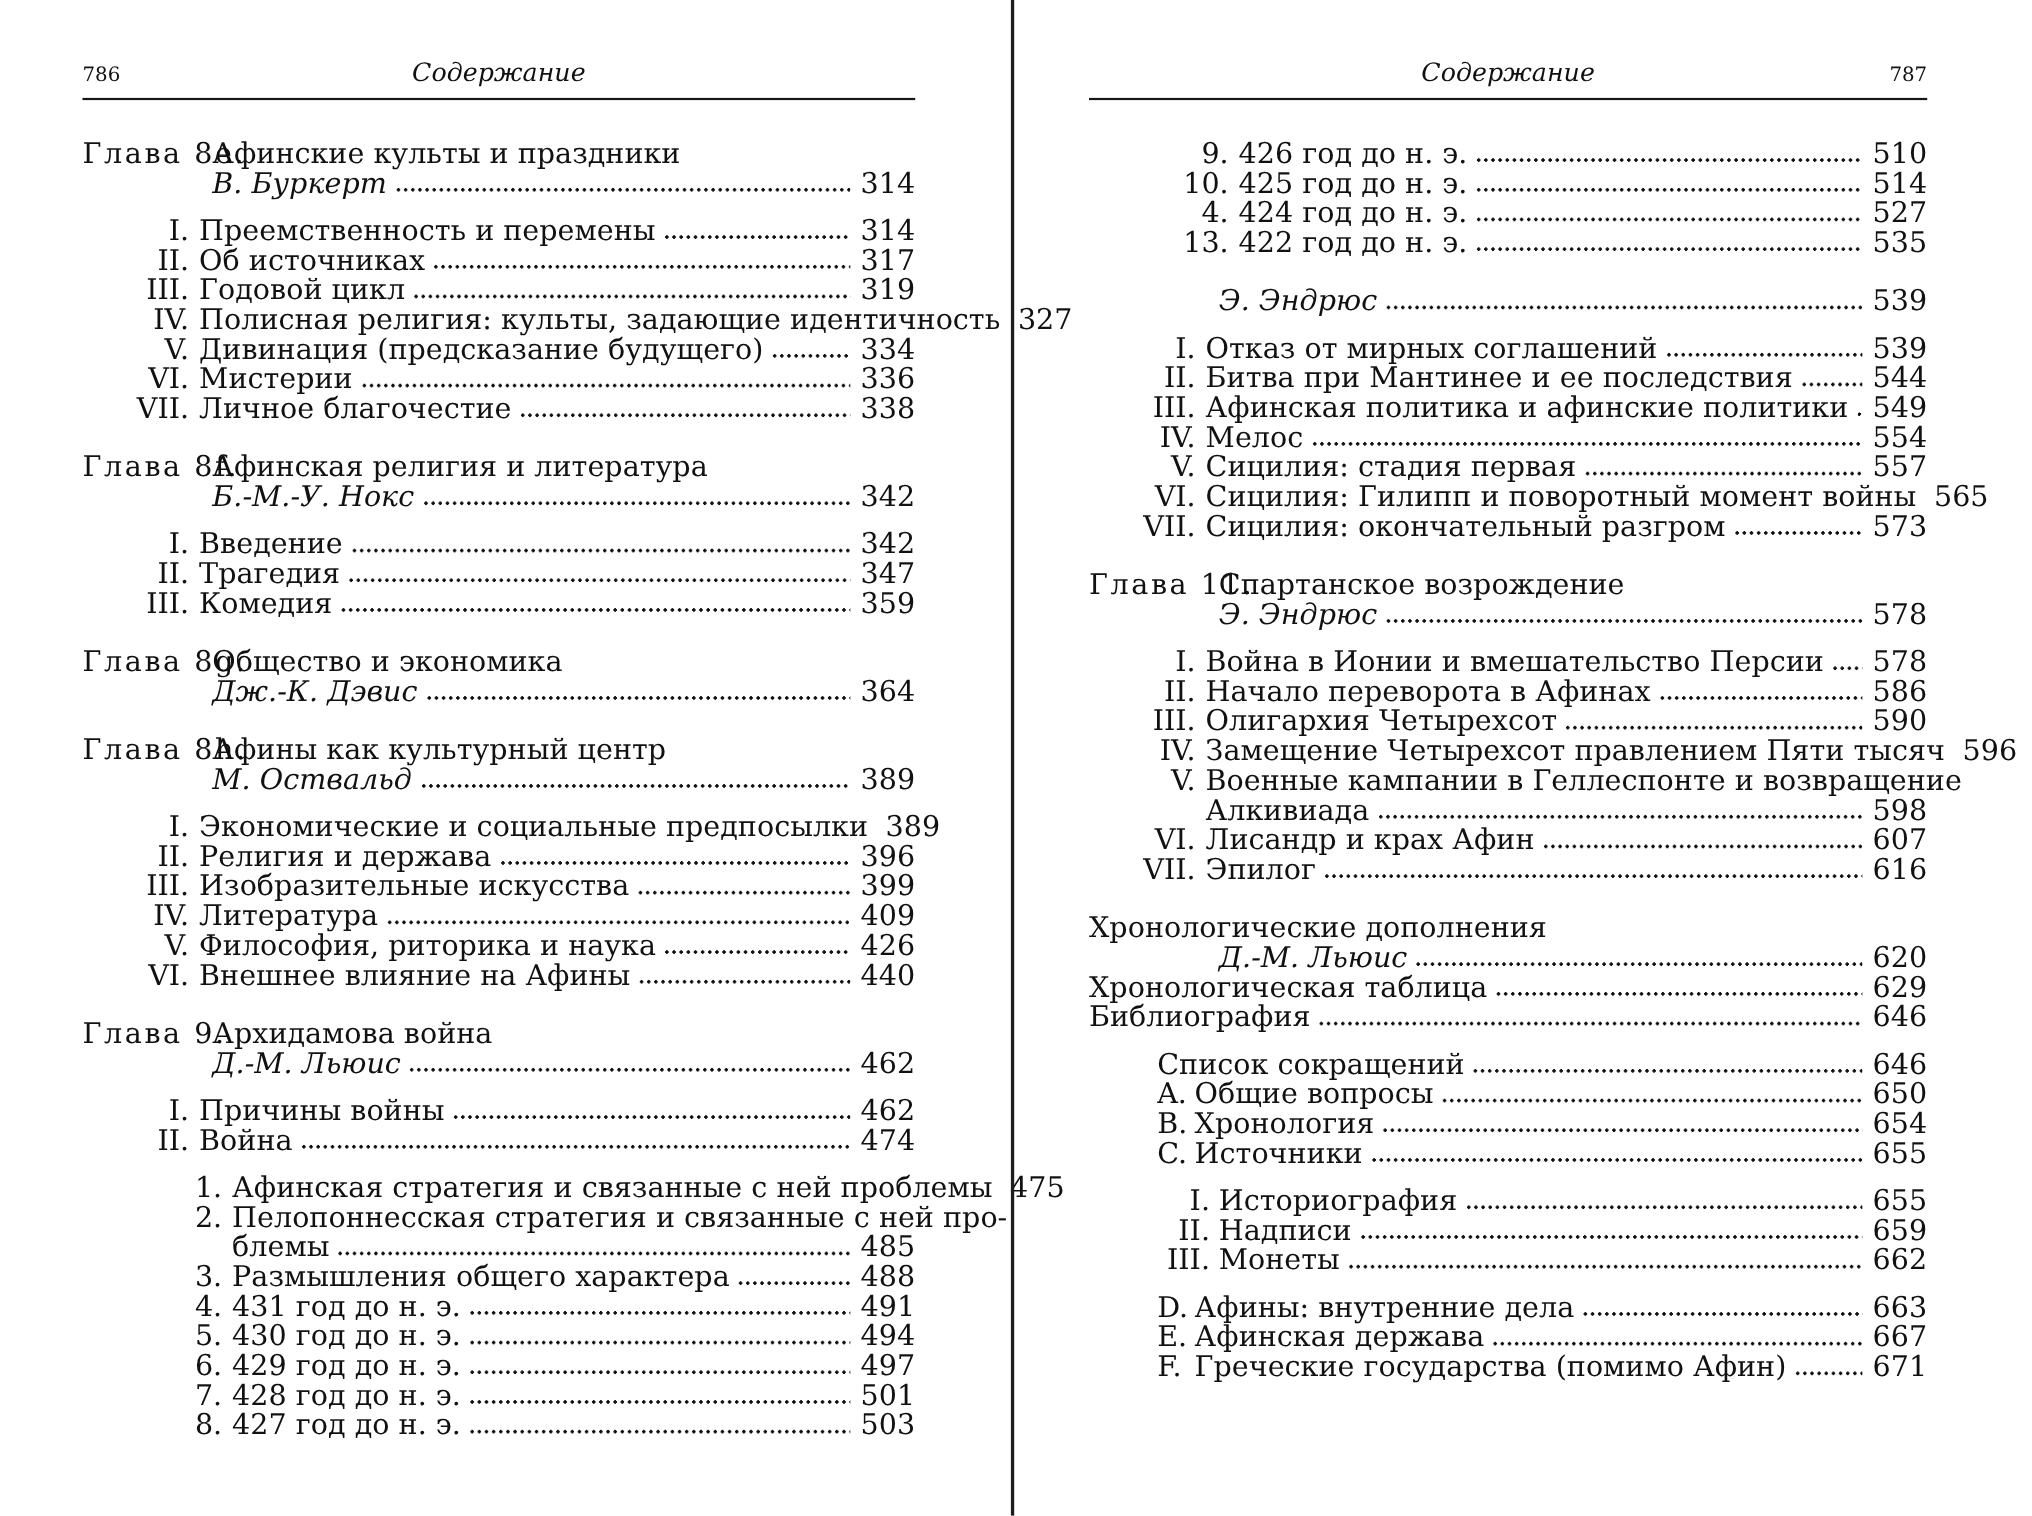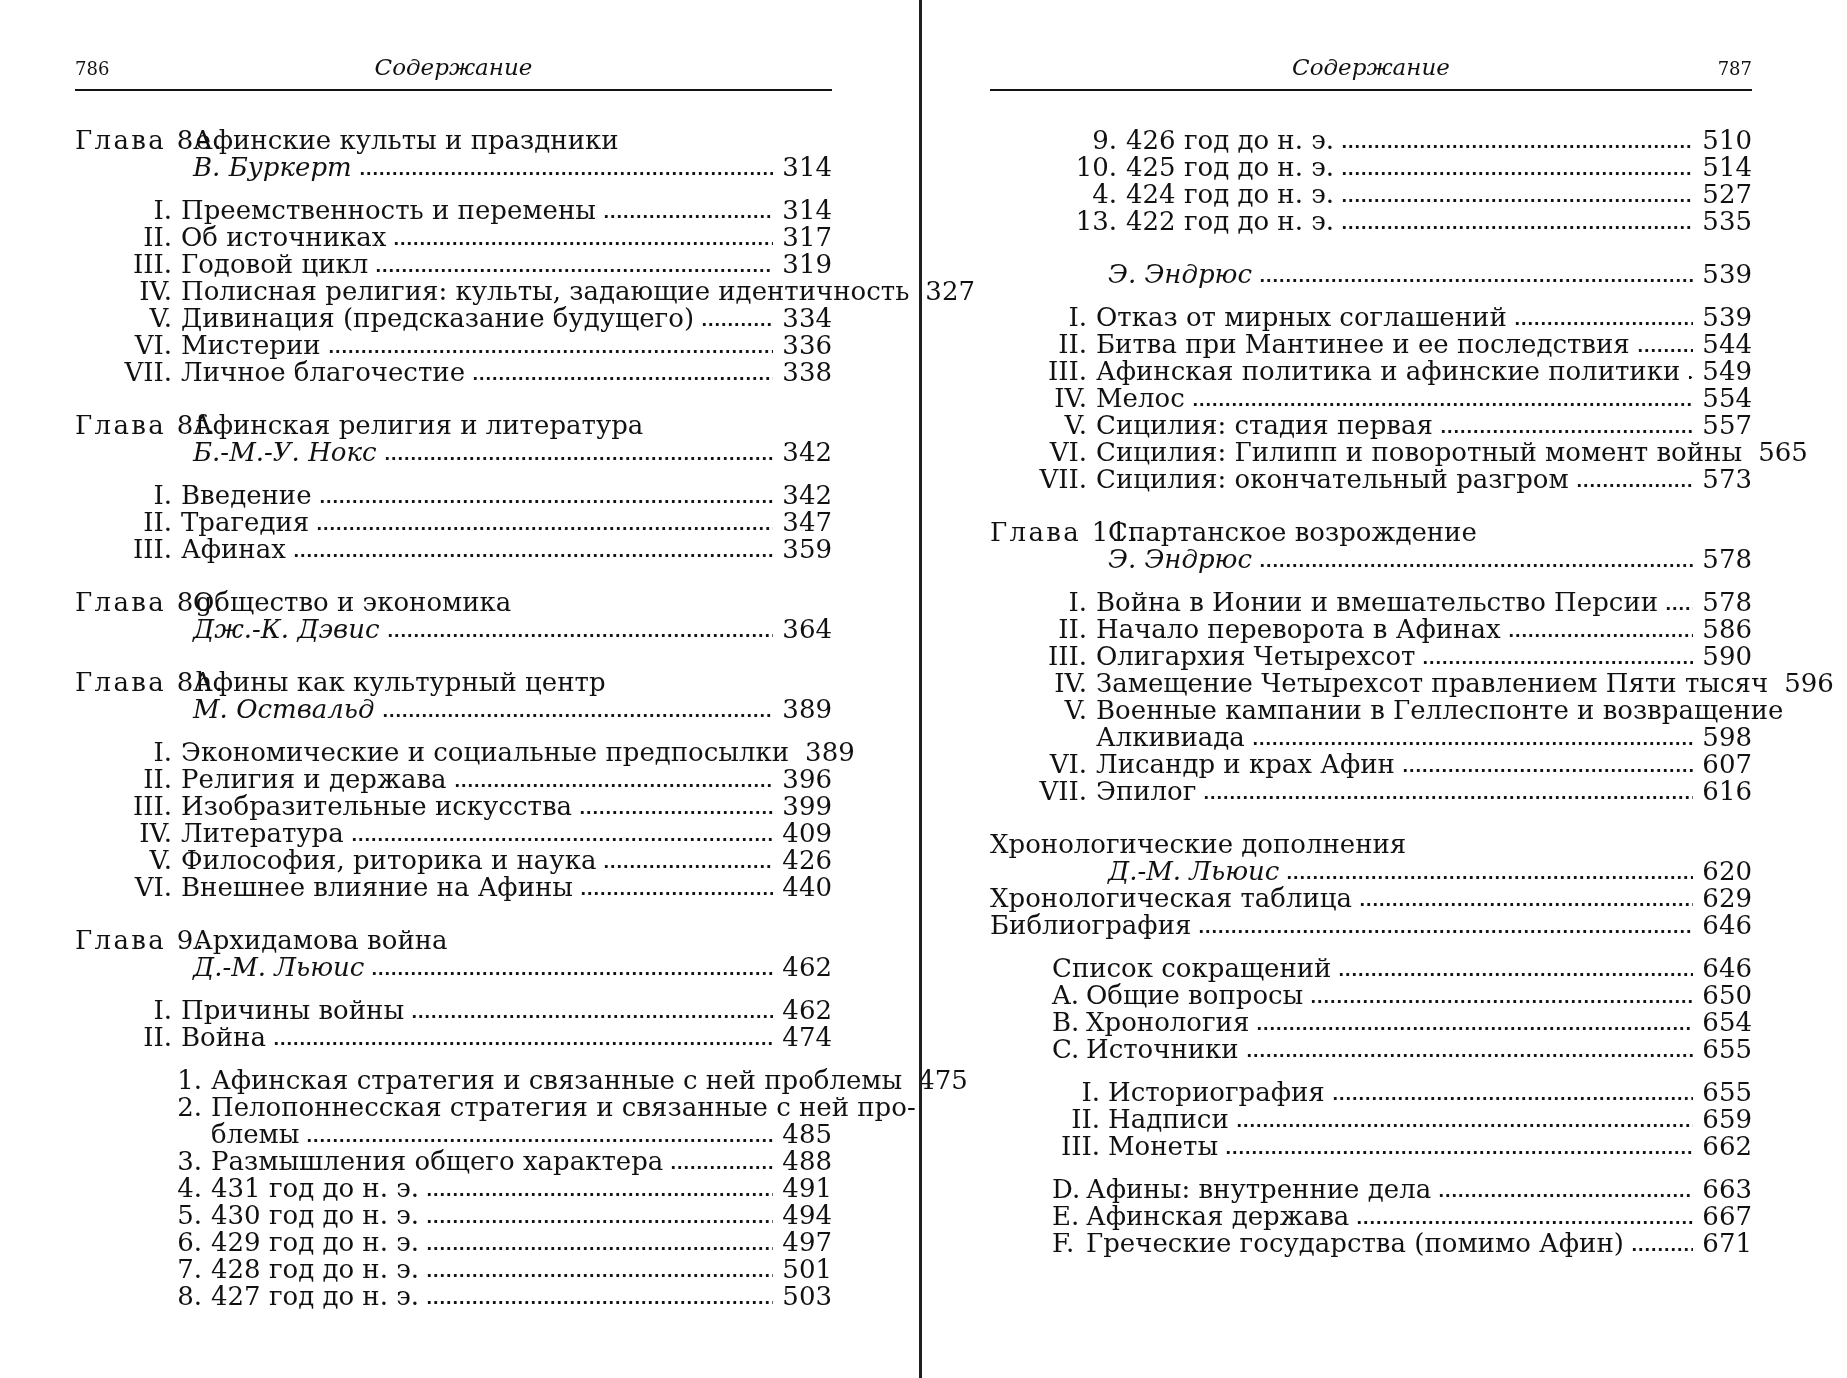--- a/index.html
+++ b/index.html
@@ -167,21 +167,21 @@
         <div class="l1 leaderline">
           <span class="num">II.</span>
           <span class="txt">Трагедия</span>
           <span class="leader"></span>
           <span class="pg">347</span>
         </div>
       </div>
       <div class="row i lvl-s1">
         <div class="l1 leaderline">
           <span class="num">III.</span>
-          <span class="txt">Афинах</span>
+          <span class="txt">Комедия</span>
           <span class="leader"></span>
           <span class="pg">359</span>
         </div>
       </div>
       <div class="row ch lvl-ch gap2">
         <div class="l1"><span class="ch-label">Глава 8g.</span><span class="ch-title txt">Общество и экономика</span></div>
         <div class="l2 leaderline">
           <span class="author">Дж.-К. Дэвис</span>
           <span class="leader"></span>
           <span class="pg">364</span>

